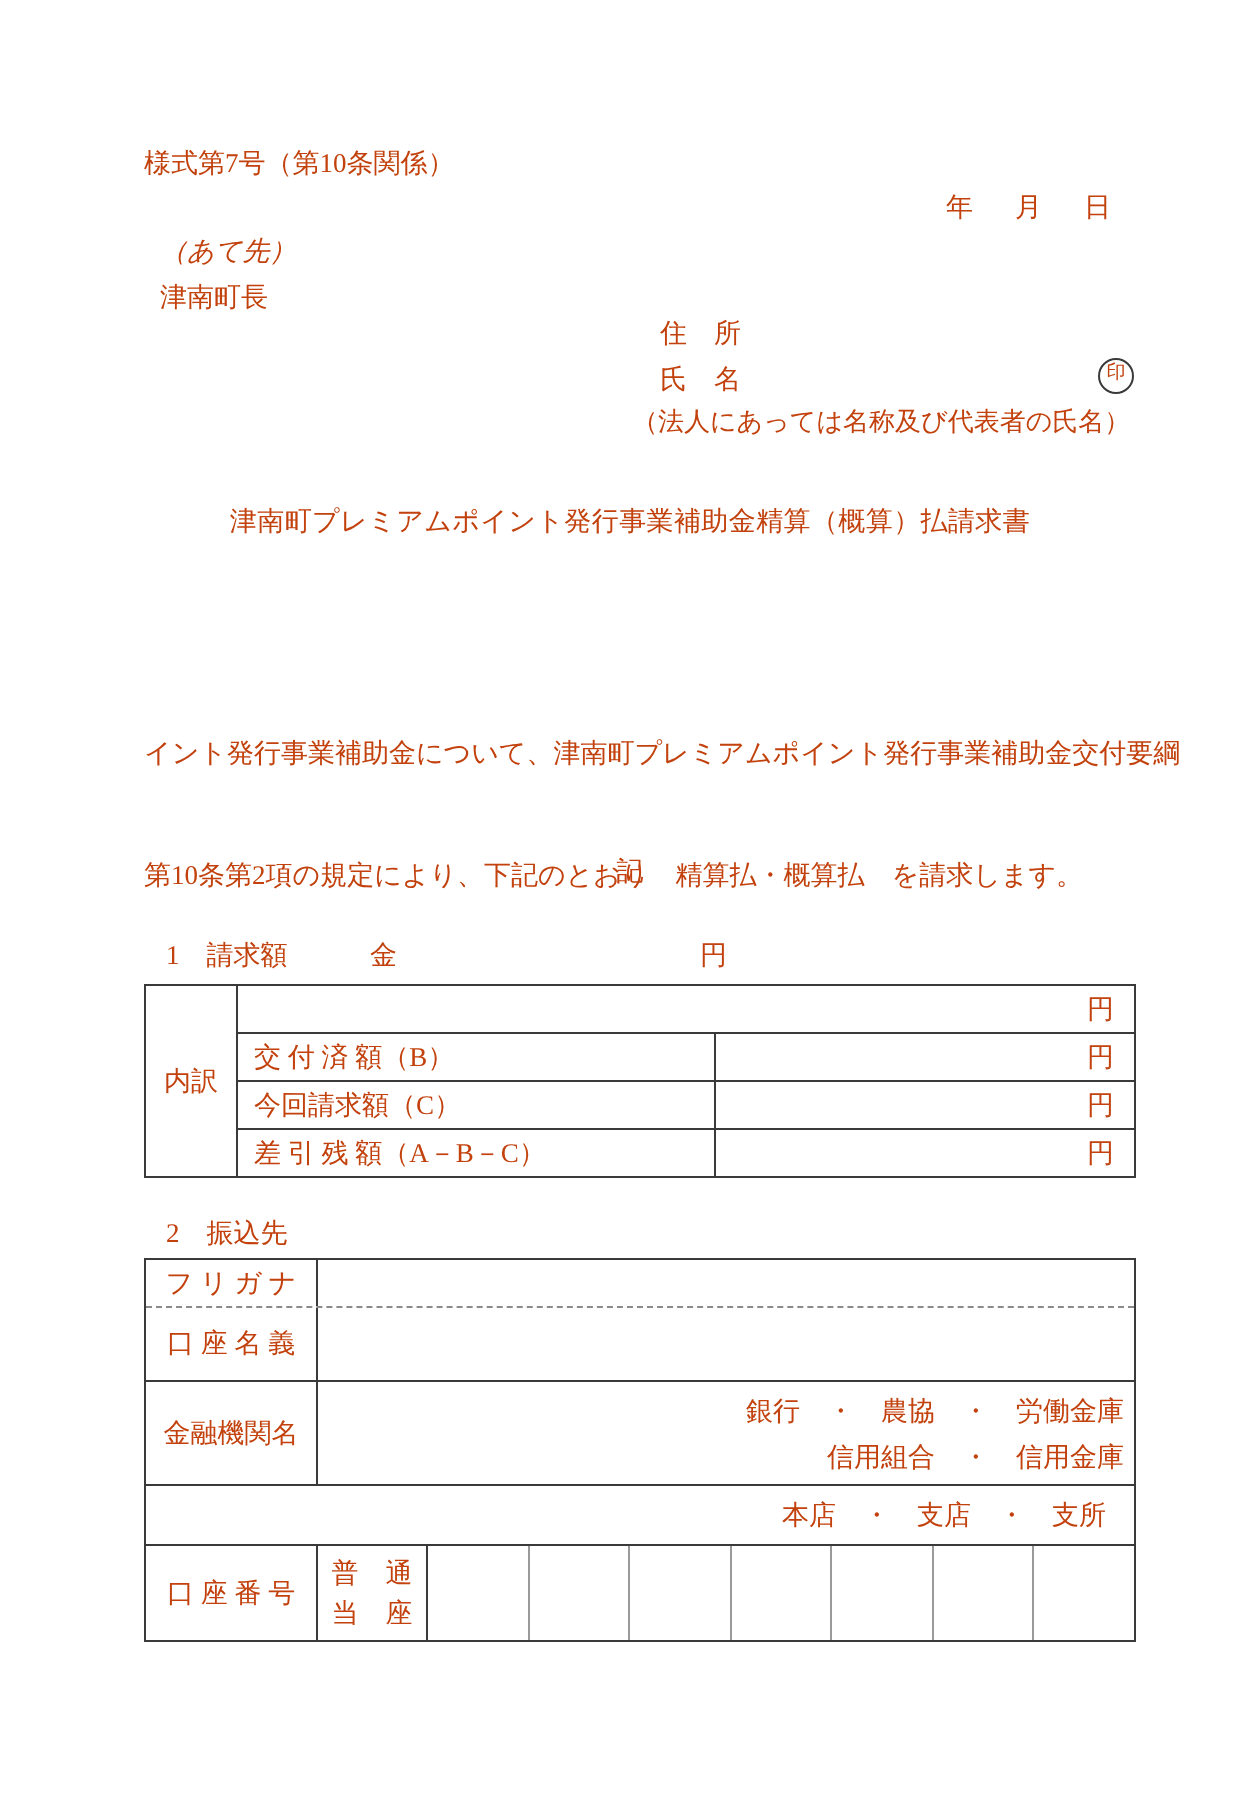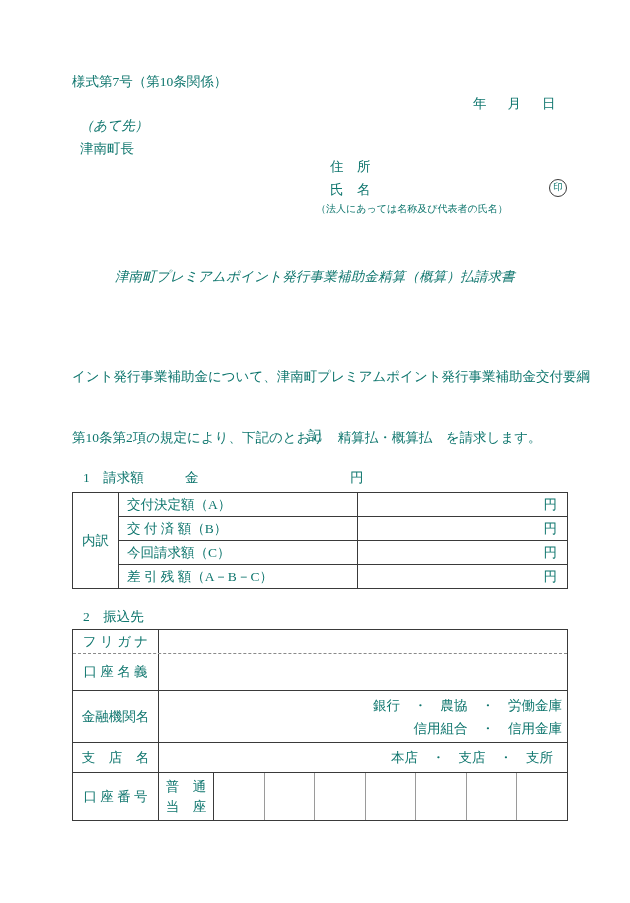--- a/index.html
+++ b/index.html
@@ -2,41 +2,41 @@
 <html><head>
 <meta charset="utf-8">
 <style>
   html,body{margin:0;padding:0;background:#fff;}
   .page{
     position:relative;
     width:630px;height:903px;
     background:#ffffff;
     font-family:"Liberation Serif","DejaVu Serif",serif;
     font-size:13.5px;
-    color:#0f766e;
+    color:#c2410c;
     overflow:hidden;
   }
   .abs{position:absolute;white-space:pre;}
   .centered{left:0;right:0;text-align:center;}
   
   .form-number{left:72px;top:73px;}
   .date-line{left:473px;top:95px;display:flex;gap:21px;}
   .addressee-note{left:80px;top:117px;font-style:italic;}
   .addressee{left:80px;top:140px;}
   .address-label{left:330px;top:158px;}
   .name-label{left:330px;top:181px;}
   .seal{
     left:549px;top:179px;
     width:16px;height:16px;
     border:1px solid #3a3a3a;border-radius:50%;
     display:flex;align-items:center;justify-content:center;
     font-size:9.5px;line-height:1;
   }
-  .corporate-note{left:316px;top:202px;font-size:10px;}
-  .doc-title{top:268px;letter-spacing:0.2px;font-style:italic;}
+  .corporate-note{left:316px;top:202px;font-size:13px;}
+  .doc-title{top:252px;letter-spacing:0.2px;}
   
   .body-par{left:72px;top:330px;width:497px;}
   .body-par .line{line-height:29px;white-space:pre;}
   .body-par .indent{padding-left:68px;}
   .record-marker{top:427px;}
   
   .s1-heading{left:83px;top:469px;}
   .s1-kin{left:185px;top:469px;}
   .s1-yen{left:350px;top:469px;}
   .table1{
@@ -127,21 +127,20 @@
   <div class="abs centered record-marker">記</div>
 
   <div class="abs s1-heading">1　請求額</div>
   <div class="abs s1-kin">金</div>
   <div class="abs s1-yen">円</div>
 
   <div class="abs table1">
     <div class="t1-group">内訳</div>
     <div class="t1-rows">
       <div class="t1-row">
-        <div class="t1-label">交付決定額（A）</div>
         <div class="t1-value">円</div>
       </div>
       <div class="t1-row">
         <div class="t1-label">交 付 済 額（B）</div>
         <div class="t1-value">円</div>
       </div>
       <div class="t1-row">
         <div class="t1-label">今回請求額（C）</div>
         <div class="t1-value">円</div>
       </div>
@@ -168,21 +167,20 @@
 
     <div class="t2-row row-kinyu">
       <div class="t2-label">金融機関名</div>
       <div class="bank-options">
         <div>銀行　・　農協　・　労働金庫</div>
         <div>信用組合　・　信用金庫</div>
       </div>
     </div>
 
     <div class="t2-row row-shiten">
-      <div class="t2-label">支　店　名</div>
       <div class="branch-options">本店　・　支店　・　支所</div>
     </div>
 
     <div class="t2-row row-bango">
       <div class="t2-label">口 座 番 号</div>
       <div class="acct-type">
         <div>普　通</div>
         <div>当　座</div>
       </div>
       <div class="digit-boxes">

